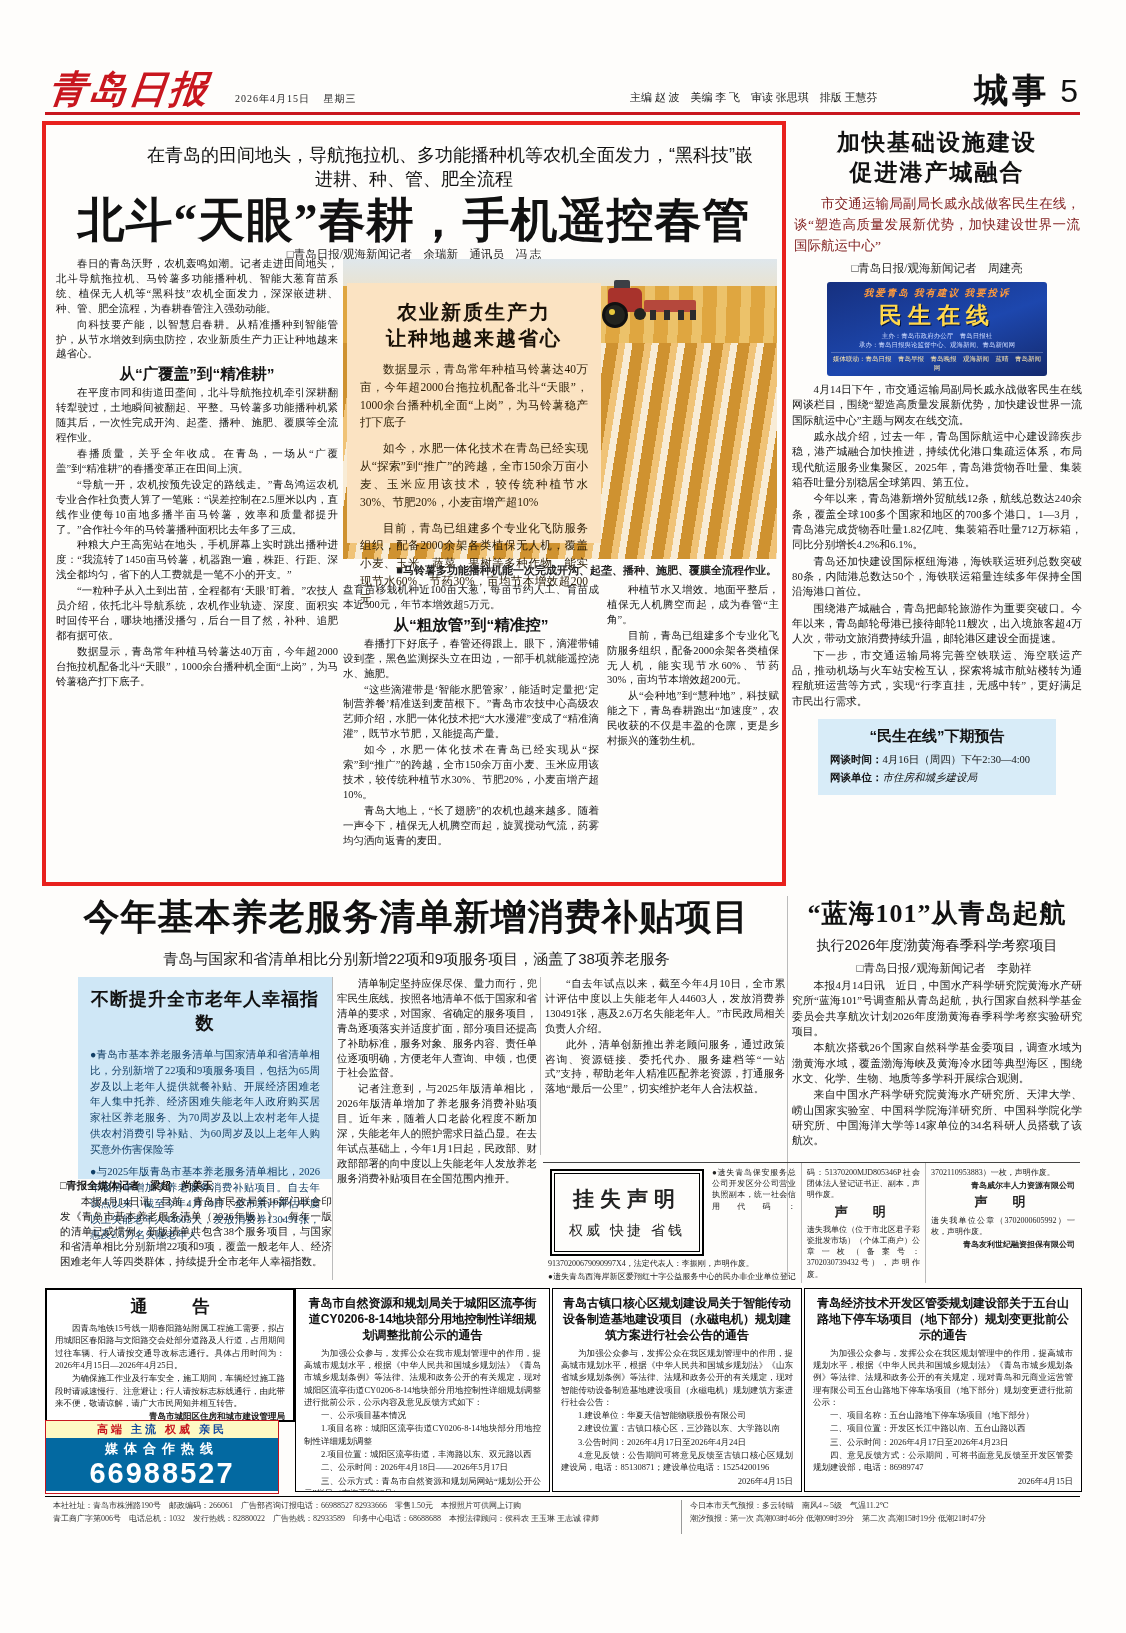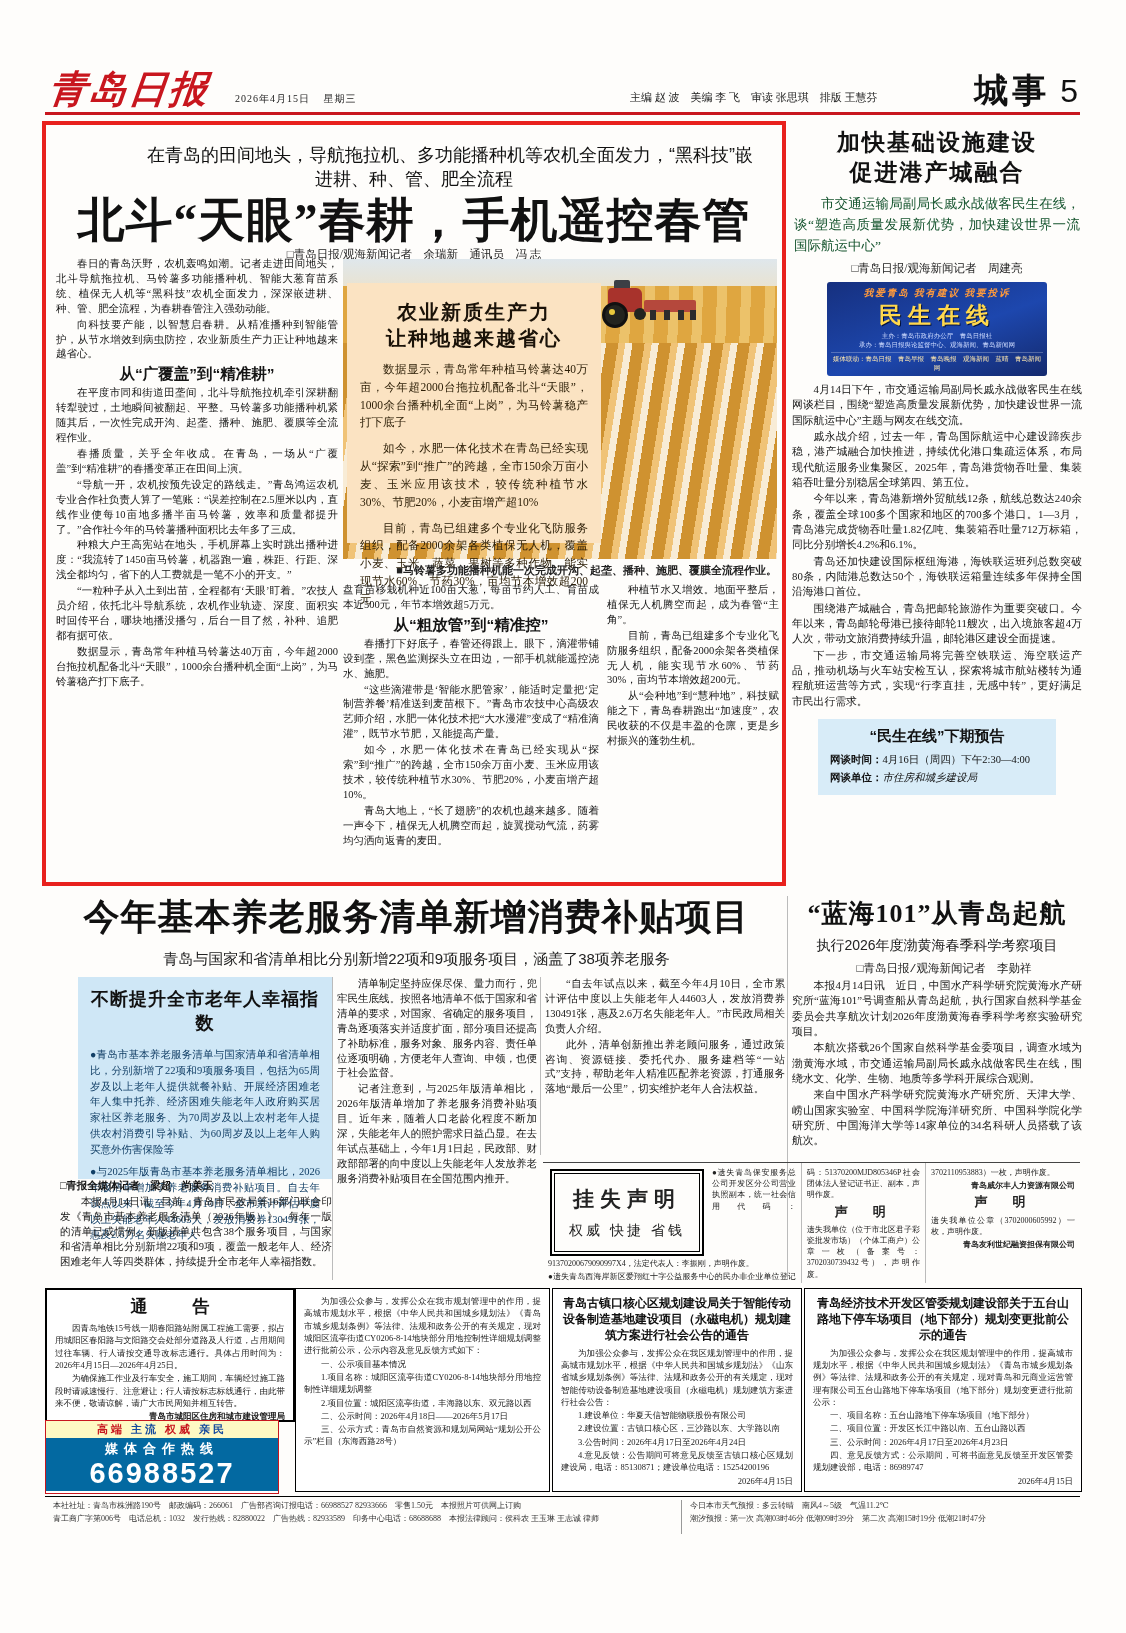--- a/index.html
+++ b/index.html
@@ -40,21 +40,21 @@
   .trac-wheel-f{position:absolute;left:44px;top:22px;width:12px;height:12px;background:#23241f;border-radius:50%;}
   .planter{position:absolute;left:54px;top:14px;width:52px;height:12px;background:#b5483c;border-radius:2px;}
   .planter i{position:absolute;top:10px;width:6px;height:10px;background:#2c2c2c;}
   
   .infobox{background:#fbe3c2;padding:14px 13px 8px;}
   .infobox h3{margin:2px 0 10px;font-size:20px;font-weight:900;text-align:center;line-height:1.3;letter-spacing:2px;color:#1a1208;}
   .infobox p{font-size:11.5px;line-height:1.55;text-align:justify;text-indent:2em;color:#2e2008;margin:0 0 8px;}
   .caption{font-size:11px;font-weight:bold;text-align:right;color:#222;}
   
   .h-side{font-size:23px;font-weight:900;text-align:center;line-height:1.3;letter-spacing:2px;margin:0;}
-  .deck{font-size:13.5px;line-height:1.55;text-align:justify;text-indent:2em;color:#14532d;margin:6px 2px 2px;}
+  .deck{font-size:13.5px;line-height:1.55;text-align:justify;text-indent:2em;color:#7f1d1d;margin:6px 2px 2px;}
   .banner{background:linear-gradient(160deg,#16307f 0%,#1d47ae 55%,#142a6e 100%);border-radius:3px;
           text-align:center;color:#fff;padding:5px 4px 3px;}
   .banner .slog{font-size:9.5px;font-weight:bold;font-style:italic;color:#ff9a3c;letter-spacing:2px;}
   .banner .btitle{font-size:23px;font-weight:900;color:#ffd84d;letter-spacing:6px;
           text-shadow:1px 1px 0 #00113f;font-family:"Liberation Sans",sans-serif;}
   .banner .bline{font-size:6.5px;color:#cfdcff;line-height:1.5;}
   .banner .partners{font-size:6.5px;color:#ffe9b0;margin-top:2px;border-top:1px solid rgba(255,255,255,.25);padding-top:2px;}
   .preview{background:#d8ecf8;padding:8px 12px;}
   .preview h4{margin:0 0 5px;font-size:15px;text-align:center;font-weight:900;font-family:"Liberation Sans",sans-serif;}
   .preview p{margin:0;font-size:10.5px;line-height:1.6;}
@@ -211,21 +211,21 @@
       <p><b>网谈单位：</b><i>市住房和城乡建设局</i></p>
     </div>
   </div>
 
   <div class="abs" style="left:792px;top:896px;width:290px;height:262px;">
     <h2 class="h-side2">“蓝海101”从青岛起航</h2>
     <div class="deck2">执行2026年度渤黄海春季科学考察项目</div>
     <div class="byline" style="text-align:center;margin:6px 0 2px 14px;font-family:Liberation Mono, monospace;">□青岛日报/观海新闻记者　李勋祥</div>
     <div class="bt" style="font-size:10.8px;">
       <p>本报4月14日讯　近日，中国水产科学研究院黄海水产研究所“蓝海101”号调查船从青岛起航，执行国家自然科学基金委员会共享航次计划2026年度渤黄海春季科学考察实验研究项目。</p>
-      <p>本航次搭载26个国家自然科学基金委项目，调查水域为渤黄海水域，市交通运输局副局长戚永战做客民生在线，围绕水文、化学、生物、地质等多学科开展综合观测。</p>
+      <p>本航次搭载26个国家自然科学基金委项目，调查水域为渤黄海水域，覆盖渤海海峡及黄海冷水团等典型海区，围绕水文、化学、生物、地质等多学科开展综合观测。</p>
       <p>来自中国水产科学研究院黄海水产研究所、天津大学、崂山国家实验室、中国科学院海洋研究所、中国科学院化学研究所、中国海洋大学等14家单位的34名科研人员搭载了该航次。</p>
     </div>
   </div>
   <div class="abs vrule" style="left:787px;top:896px;height:384px;"></div>
 
   <div class="abs" style="left:45px;top:893px;width:743px;height:387px;">
     <h2 class="h-mid">今年基本养老服务清单新增消费补贴项目</h2>
     <div class="deck3">青岛与国家和省清单相比分别新增22项和9项服务项目，涵盖了38项养老服务</div>
 
     <div class="abs bluebox" style="left:33px;top:84px;width:230px;height:186px;">
@@ -297,20 +297,21 @@
       <div class="lab">媒体合作热线</div>
       <div class="phone">66988527</div>
     </div>
     <div class="addr">
       <span class="pin">📍</span>
       <span>青岛市崂山区株洲路190号</span>
     </div>
   </div>
 
   <div class="abs notice" style="left:295px;top:1288px;width:237px;height:190px;">
+    <h4>青岛市自然资源和规划局关于城阳区流亭街道CY0206-8-14地块部分用地控制性详细规划调整批前公示的通告</h4>
     <p>为加强公众参与，发挥公众在我市规划管理中的作用，提高城市规划水平，根据《中华人民共和国城乡规划法》《青岛市城乡规划条例》等法律、法规和政务公开的有关规定，现对城阳区流亭街道CY0206-8-14地块部分用地控制性详细规划调整进行批前公示，公示内容及意见反馈方式如下：</p>
     <p>一、公示项目基本情况</p>
     <p>1.项目名称：城阳区流亭街道CY0206-8-14地块部分用地控制性详细规划调整</p>
     <p>2.项目位置：城阳区流亭街道，丰海路以东、双元路以西</p>
     <p>二、公示时间：2026年4月18日——2026年5月17日</p>
     <p>三、公示方式：青岛市自然资源和规划局网站“规划公开公示”栏目（东海西路28号）</p>
 
   </div>
 
   <div class="abs notice" style="left:552px;top:1288px;width:232px;height:190px;">

